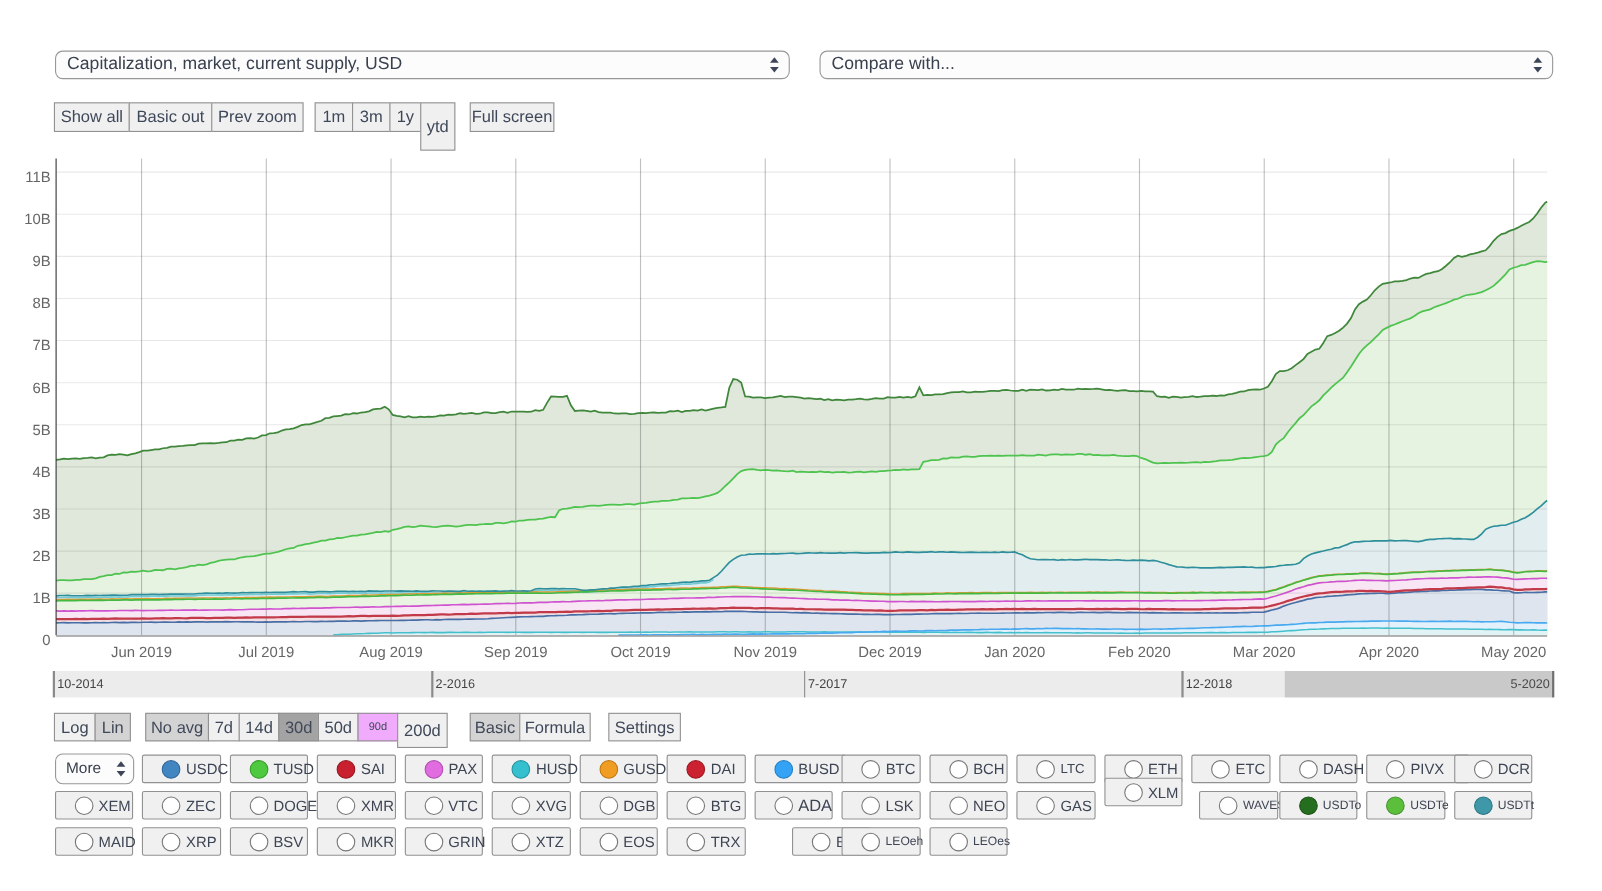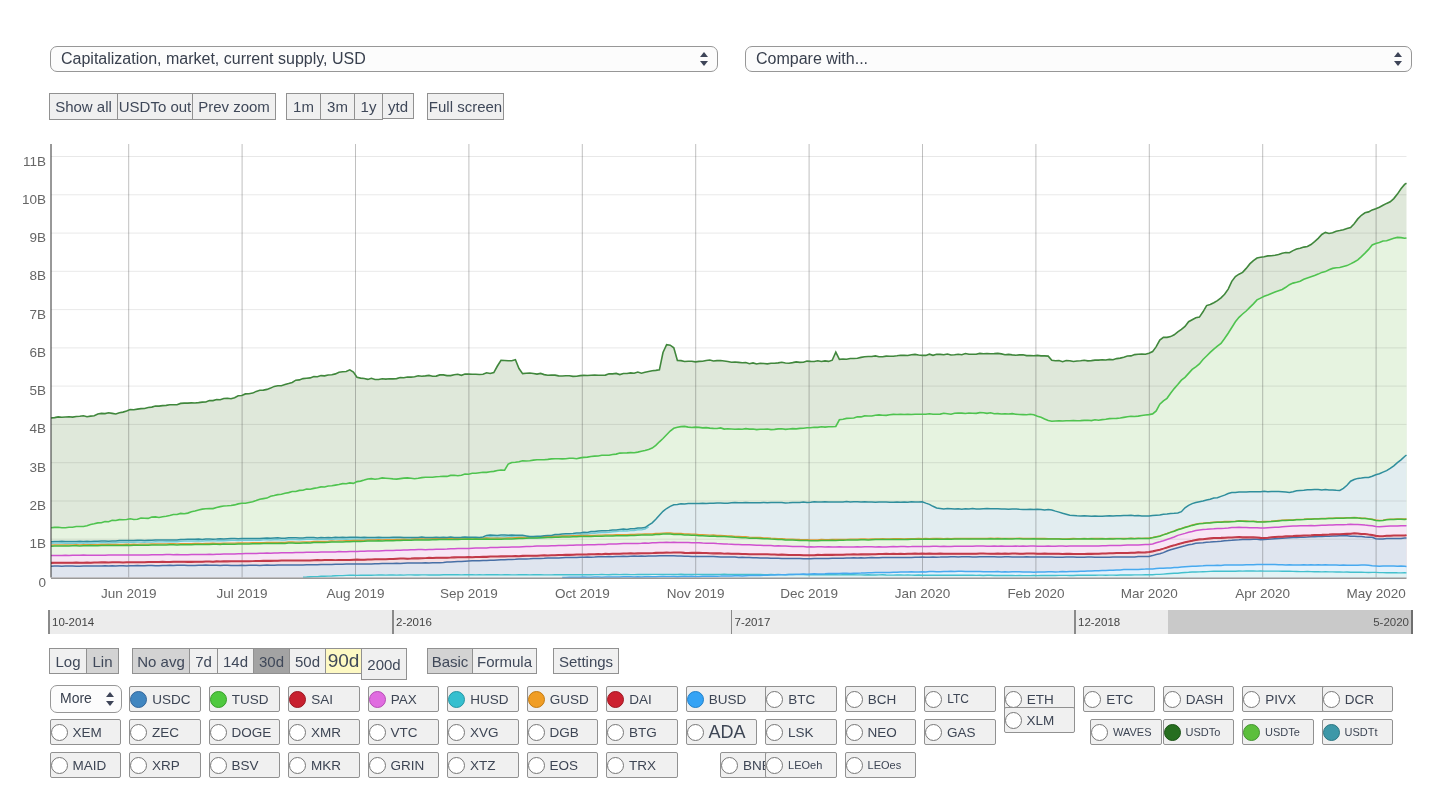--- a/index.html
+++ b/index.html
@@ -1,39 +1,39 @@
 <!DOCTYPE html>
 <html><head><meta charset="utf-8"><style>
 * { margin:0; padding:0; box-sizing:border-box; }
 body { width:1456px; height:810px; background:#fff; font-family:"Liberation Sans",sans-serif; position:relative; overflow:hidden; }
 .sel { position:absolute; height:26px; border:1.5px solid #979797; border-radius:7px; background:#fcfcfc; color:#39404e; font-size:16px; line-height:23px; padding-left:10px; }
 .arr { position:absolute; right:9px; top:50%; transform:translateY(-50%); width:8px; height:14px; }
 .arr i { position:absolute; left:0; width:0; height:0; border-left:4.5px solid transparent; border-right:4.5px solid transparent; }
 .arr .up { top:0; border-bottom:5.5px solid #3e4558; }
 .arr .dn { bottom:0; border-top:5.5px solid #3e4558; }
 .btn { position:absolute; border:1px solid #919191; color:#3f4859; display:flex; align-items:center; justify-content:center; white-space:nowrap; }
-.coin { position:absolute; height:26px; border:1px solid #919191; background:#f0f0f0; border-radius:2px; color:#3d4554; display:flex; align-items:center; padding-left:0; }
+.coin { position:absolute; height:26px; border:1px solid #919191; background:#f0f0f0; border-radius:2px; color:#3d4554; display:flex; align-items:center; padding-left:17px; }
 .coin > span { display:flex; align-items:center; }
 .cc { display:inline-block; width:17px; height:17px; border-radius:50%; border:1.2px solid; margin-right:5px; flex:none; }
 </style></head><body>
 <div class="sel" style="left:50px;top:46px;width:668px;">Capitalization, market, current supply, USD<span class="arr">
       <i class="up"></i>
       <i class="dn"></i>
     </span></div>
 <div class="sel" style="left:745px;top:46px;width:667px;">Compare with...<span class="arr">
       <i class="up"></i>
       <i class="dn"></i>
     </span></div>
 <div class="btn" style="left:49px;top:93px;width:69px;height:27px;background:#f0f0f0;font-size:15px">Show all</div>
-<div class="btn" style="left:117px;top:93px;width:76px;height:27px;background:#f0f0f0;font-size:15px">USDTo out</div>
+<div class="btn" style="left:117px;top:93px;width:76px;height:27px;background:#f0f0f0;font-size:15px">Basic out</div>
 <div class="btn" style="left:192px;top:93px;width:84px;height:27px;background:#f0f0f0;font-size:15px">Prev zoom</div>
 <div class="btn" style="left:286px;top:93px;width:35px;height:27px;background:#f0f0f0;font-size:15px">1m</div>
 <div class="btn" style="left:320px;top:93px;width:35px;height:27px;background:#f0f0f0;font-size:15px">3m</div>
 <div class="btn" style="left:354px;top:93px;width:29px;height:27px;background:#f0f0f0;font-size:15px">1y</div>
-<div class="btn" style="left:382px;top:93px;width:32px;height:26px;background:#f0f0f0;font-size:15px">ytd</div>
+<div class="btn" style="left:382px;top:93px;width:32px;height:44px;background:#f0f0f0;font-size:15px">ytd</div>
 <div class="btn" style="left:427px;top:93px;width:77px;height:27px;background:#f0f0f0;font-size:15px">Full screen</div>
 <svg width="1456" height="480" style="position:absolute;left:0;top:130px">
 <path d="M51.0,288.0L54.6,287.6L58.2,286.9L61.8,287.3L65.4,287.0L69.0,286.7L72.6,287.1L76.2,286.5L79.8,286.2L83.4,285.8L87.0,286.7L90.6,286.1L94.2,285.7L97.8,284.0L101.4,283.4L105.0,283.6L108.6,282.8L112.2,283.4L115.8,284.0L119.4,282.8L123.0,282.1L126.6,281.0L130.2,279.6L133.8,279.7L137.4,279.1L141.0,278.6L144.6,278.5L148.2,277.5L151.8,277.1L155.4,276.1L159.0,276.1L162.6,275.6L166.2,275.4L169.8,274.8L173.4,274.7L177.0,274.7L180.6,273.4L184.2,273.1L187.8,273.1L191.4,272.9L195.0,273.0L198.6,272.6L202.2,272.1L205.8,272.0L209.4,270.6L213.0,270.6L216.6,269.6L220.2,269.8L223.8,268.5L227.4,268.2L231.0,268.8L234.6,267.7L238.2,265.8L241.8,265.5L245.4,263.9L249.0,263.7L252.6,263.1L256.2,261.4L259.8,260.3L263.4,260.1L267.0,259.4L270.6,258.1L274.2,256.4L277.8,255.7L281.4,255.7L285.0,254.6L288.6,253.6L292.2,252.5L295.8,250.2L299.4,249.9L303.0,248.6L306.6,248.2L310.2,247.9L313.8,246.5L317.4,246.8L321.0,245.6L324.6,245.9L328.2,245.0L331.8,244.7L335.4,243.9L339.0,242.2L342.6,241.7L346.2,241.5L349.8,239.8L353.4,242.1L357.0,247.2L360.6,248.1L364.2,248.5L367.8,249.4L371.4,248.3L375.0,249.5L378.6,249.5L382.2,248.7L385.8,249.1L389.4,248.8L393.0,248.9L396.6,248.6L400.2,247.6L403.8,247.8L407.4,247.0L411.0,247.1L414.6,246.7L418.2,245.7L421.8,246.2L425.4,245.9L429.0,245.4L432.6,246.2L436.2,246.1L439.8,244.9L443.4,244.9L447.0,245.6L450.6,245.6L454.2,244.7L457.8,244.3L461.4,245.3L465.0,244.1L468.6,244.1L472.2,244.3L475.8,244.3L479.4,244.5L483.0,244.3L486.6,242.8L490.2,243.5L493.8,242.6L497.4,236.0L501.0,230.4L504.6,230.5L508.2,230.8L511.8,230.8L515.4,229.8L519.0,238.5L522.6,243.6L526.2,243.3L529.8,243.0L533.4,243.5L537.0,244.1L540.6,243.4L544.2,244.6L547.8,245.2L551.4,245.1L555.0,245.1L558.6,245.9L562.2,246.0L565.8,245.8L569.4,245.7L573.0,246.4L576.6,246.2L580.2,245.6L583.8,245.4L587.4,245.5L591.0,245.2L594.6,245.0L598.2,245.3L601.8,245.2L605.4,245.1L609.0,243.8L612.6,243.9L616.2,243.4L619.8,244.6L623.4,243.5L627.0,243.5L630.6,242.9L634.2,243.3L637.8,242.1L641.4,243.2L645.0,242.3L648.6,241.5L652.2,240.7L655.8,240.4L659.4,239.9L663.0,222.5L666.6,214.6L670.2,215.2L673.8,217.8L677.4,230.4L681.0,230.6L684.6,231.5L688.2,231.2L691.8,231.3L695.4,231.9L699.0,231.4L702.6,231.2L706.2,230.5L709.8,230.0L713.4,231.0L717.0,230.6L720.6,230.5L724.2,231.0L727.8,231.5L731.4,232.3L735.0,232.0L738.6,232.4L742.2,232.8L745.8,232.5L749.4,233.7L753.0,232.9L756.6,234.0L760.2,233.2L763.8,233.5L767.4,233.9L771.0,233.2L774.6,233.3L778.2,232.9L781.8,232.3L785.4,233.0L789.0,233.2L792.6,232.6L796.2,231.9L799.8,232.4L803.4,232.3L807.0,231.1L810.6,231.4L814.2,231.5L817.8,230.8L821.4,231.5L825.0,230.9L828.6,231.4L832.2,230.2L835.8,222.1L839.4,229.4L843.0,229.0L846.6,229.2L850.2,228.5L853.8,228.5L857.4,228.3L861.0,227.4L864.6,226.7L868.2,226.5L871.8,226.5L875.4,225.9L879.0,226.7L882.6,226.7L886.2,226.1L889.8,226.2L893.4,226.2L897.0,225.8L900.6,225.3L904.2,225.4L907.8,225.5L911.4,224.7L915.0,224.4L918.6,225.0L922.2,225.4L925.8,225.4L929.4,224.2L933.0,225.3L936.6,224.3L940.2,224.4L943.8,224.7L947.4,224.0L951.0,225.0L954.6,224.8L958.2,224.2L961.8,224.7L965.4,223.5L969.0,224.3L972.6,224.3L976.2,224.3L979.8,223.4L983.4,223.8L987.0,223.6L990.6,223.7L994.2,223.6L997.8,223.4L1001.4,223.9L1005.0,224.7L1008.6,224.4L1012.2,224.9L1015.8,225.3L1019.4,224.9L1023.0,224.7L1026.6,225.6L1030.2,225.6L1033.8,225.7L1037.4,225.4L1041.0,225.9L1044.6,225.9L1048.2,226.1L1051.8,230.2L1055.4,230.8L1059.0,230.6L1062.6,231.7L1066.2,230.5L1069.8,230.7L1073.4,231.5L1077.0,231.0L1080.6,230.7L1084.2,230.2L1087.8,230.9L1091.4,230.6L1095.0,230.1L1098.6,230.1L1102.2,229.7L1105.8,230.0L1109.4,229.4L1113.0,229.7L1116.6,228.6L1120.2,228.1L1123.8,227.2L1127.4,226.0L1131.0,225.9L1134.6,224.6L1138.2,224.2L1141.8,224.0L1145.4,224.3L1149.0,223.2L1152.6,221.6L1156.2,216.6L1159.8,210.0L1163.4,207.3L1167.0,207.4L1170.6,206.6L1174.2,204.8L1177.8,201.9L1181.4,199.3L1185.0,196.5L1188.6,191.7L1192.2,189.8L1195.8,187.8L1199.4,187.1L1203.0,181.8L1206.6,175.6L1210.2,174.5L1213.8,172.8L1217.4,170.7L1221.0,167.8L1224.6,164.2L1228.2,159.1L1231.8,151.3L1235.4,146.5L1239.0,144.2L1242.6,142.4L1246.2,138.4L1249.8,133.9L1253.4,130.6L1257.0,128.0L1260.6,127.3L1264.2,126.8L1267.8,125.9L1271.4,125.7L1275.0,125.3L1278.6,124.6L1282.2,123.2L1285.8,122.5L1289.4,122.7L1293.0,120.6L1296.6,119.0L1300.2,118.3L1303.8,117.1L1307.4,116.5L1311.0,114.5L1314.6,111.6L1318.2,108.4L1321.8,104.5L1325.4,102.4L1329.0,103.5L1332.6,102.7L1336.2,101.2L1339.8,100.5L1343.4,99.7L1347.0,98.5L1350.6,97.5L1354.2,93.7L1357.8,88.9L1361.4,85.3L1365.0,82.8L1368.6,81.9L1372.2,79.9L1375.8,78.8L1379.4,77.2L1383.0,75.3L1386.6,73.4L1390.2,71.8L1393.8,68.6L1397.4,64.1L1401.0,58.8L1404.6,54.4L1406.5,53.3L1406.5,447.5L51.0,447.5Z" fill="#dfe8da"></path>
 <path d="M51.0,397.8L54.6,397.4L58.2,397.3L61.8,397.7L65.4,397.7L69.0,397.2L72.6,397.2L76.2,396.5L79.8,396.5L83.4,396.5L87.0,395.8L90.6,394.5L94.2,393.8L97.8,392.9L101.4,392.8L105.0,391.6L108.6,391.8L112.2,390.3L115.8,390.5L119.4,389.6L123.0,389.8L126.6,389.5L130.2,388.8L133.8,389.5L137.4,389.2L141.0,388.0L144.6,388.2L148.2,388.4L151.8,387.1L155.4,386.9L159.0,387.5L162.6,386.7L166.2,386.3L169.8,385.5L173.4,384.5L177.0,384.5L180.6,383.4L184.2,383.7L187.8,383.1L191.4,381.7L195.0,381.0L198.6,379.9L202.2,379.1L205.8,378.8L209.4,378.5L213.0,378.6L216.6,377.4L220.2,376.6L223.8,376.0L227.4,375.8L231.0,375.5L234.6,374.9L238.2,373.9L241.8,373.3L245.4,373.3L249.0,372.5L252.6,371.7L256.2,370.6L259.8,369.3L263.4,368.6L267.0,368.1L270.6,366.2L274.2,365.5L277.8,364.6L281.4,364.2L285.0,363.3L288.6,362.6L292.2,361.5L295.8,361.5L299.4,360.4L303.0,360.2L306.6,359.0L310.2,359.2L313.8,358.4L317.4,357.7L321.0,356.9L324.6,357.0L328.2,356.0L331.8,355.7L335.4,355.1L339.0,354.5L342.6,353.6L346.2,353.8L349.8,352.9L353.4,353.4L357.0,351.6L360.6,351.1L364.2,350.1L367.8,349.0L371.4,348.6L375.0,349.3L378.6,348.7L382.2,347.9L385.8,348.2L389.4,348.5L393.0,348.9L396.6,349.1L400.2,348.6L403.8,348.1L407.4,347.9L411.0,348.3L414.6,348.7L418.2,348.3L421.8,347.6L425.4,347.2L429.0,347.2L432.6,347.3L436.2,346.7L439.8,346.5L443.4,346.2L447.0,346.4L450.6,345.4L454.2,345.3L457.8,345.7L461.4,345.2L465.0,344.1L468.6,344.3L472.2,343.2L475.8,343.3L479.4,342.7L483.0,342.3L486.6,342.4L490.2,341.8L493.8,341.4L497.4,340.5L501.0,340.0L504.6,340.2L508.2,334.1L511.8,332.5L515.4,332.3L519.0,331.7L522.6,330.8L526.2,331.0L529.8,330.7L533.4,330.1L537.0,329.7L540.6,329.7L544.2,329.8L547.8,329.4L551.4,328.9L555.0,328.8L558.6,328.8L562.2,328.9L565.8,328.8L569.4,328.3L573.0,328.3L576.6,328.8L580.2,327.9L583.8,327.4L587.4,327.1L591.0,326.5L594.6,326.1L598.2,326.0L601.8,325.3L605.4,325.3L609.0,325.2L612.6,324.5L616.2,324.1L619.8,323.1L623.4,323.0L627.0,322.9L630.6,322.6L634.2,322.8L637.8,322.1L641.4,321.3L645.0,320.5L648.6,319.5L652.2,318.1L655.8,315.4L659.4,311.8L663.0,308.5L666.6,304.8L670.2,301.0L673.8,298.3L677.4,297.2L681.0,296.6L684.6,296.4L688.2,297.1L691.8,297.5L695.4,297.1L699.0,297.4L702.6,297.9L706.2,297.6L709.8,298.1L713.4,298.4L717.0,298.5L720.6,297.9L724.2,299.1L727.8,298.8L731.4,299.0L735.0,299.2L738.6,299.0L742.2,299.3L745.8,298.6L749.4,299.1L753.0,299.0L756.6,299.6L760.2,299.3L763.8,299.2L767.4,299.0L771.0,299.6L774.6,299.4L778.2,298.9L781.8,298.8L785.4,299.4L789.0,299.0L792.6,298.6L796.2,298.9L799.8,298.4L803.4,298.3L807.0,297.8L810.6,297.7L814.2,297.2L817.8,297.4L821.4,296.8L825.0,297.1L828.6,296.7L832.2,296.7L835.8,296.5L839.4,289.8L843.0,289.2L846.6,288.4L850.2,288.3L853.8,288.0L857.4,286.8L861.0,286.9L864.6,285.9L868.2,286.0L871.8,286.0L875.4,285.2L879.0,284.9L882.6,285.3L886.2,285.4L889.8,284.7L893.4,284.4L897.0,284.5L900.6,284.2L904.2,284.5L907.8,284.2L911.4,284.5L915.0,284.3L918.6,284.3L922.2,284.2L925.8,284.2L929.4,283.7L933.0,284.3L936.6,284.2L940.2,284.1L943.8,283.3L947.4,283.7L951.0,284.2L954.6,283.2L958.2,283.1L961.8,283.1L965.4,283.5L969.0,283.0L972.6,283.3L976.2,283.4L979.8,282.6L983.4,282.7L987.0,283.4L990.6,282.8L994.2,283.8L997.8,283.6L1001.4,284.0L1005.0,283.9L1008.6,284.0L1012.2,283.6L1015.8,284.2L1019.4,284.5L1023.0,284.6L1026.6,284.7L1030.2,284.2L1033.8,284.7L1037.4,286.3L1041.0,287.3L1044.6,289.0L1048.2,290.6L1051.8,291.3L1055.4,291.0L1059.0,290.8L1062.6,291.0L1066.2,290.7L1069.8,290.8L1073.4,290.5L1077.0,290.7L1080.6,290.6L1084.2,290.4L1087.8,290.2L1091.4,290.6L1095.0,289.8L1098.6,290.2L1102.2,289.6L1105.8,289.3L1109.4,288.6L1113.0,288.5L1116.6,288.4L1120.2,288.0L1123.8,287.4L1127.4,286.8L1131.0,286.3L1134.6,286.5L1138.2,286.1L1141.8,285.5L1145.4,285.0L1149.0,284.6L1152.6,283.9L1156.2,280.9L1159.8,274.2L1163.4,270.8L1167.0,268.3L1170.6,263.2L1174.2,258.6L1177.8,254.6L1181.4,250.2L1185.0,247.4L1188.6,243.4L1192.2,239.4L1195.8,236.9L1199.4,233.9L1203.0,229.5L1206.6,226.0L1210.2,222.4L1213.8,219.2L1217.4,216.2L1221.0,213.4L1224.6,208.5L1228.2,203.2L1231.8,197.5L1235.4,191.8L1239.0,187.3L1242.6,184.0L1246.2,181.0L1249.8,177.4L1253.4,173.9L1257.0,169.9L1260.6,168.1L1264.2,166.3L1267.8,165.0L1271.4,163.5L1275.0,162.0L1278.6,160.7L1282.2,159.4L1285.8,157.3L1289.4,154.7L1293.0,153.1L1296.6,152.2L1300.2,151.2L1303.8,149.3L1307.4,148.0L1311.0,146.8L1314.6,145.6L1318.2,144.1L1321.8,142.4L1325.4,141.6L1329.0,139.8L1332.6,138.4L1336.2,137.8L1339.8,137.5L1343.4,136.4L1347.0,135.6L1350.6,133.9L1354.2,132.0L1357.8,129.9L1361.4,126.6L1365.0,123.1L1368.6,119.4L1372.2,115.0L1375.8,113.4L1379.4,112.5L1383.0,111.0L1386.6,110.7L1390.2,109.4L1393.8,108.3L1397.4,107.4L1401.0,107.6L1404.6,108.2L1406.5,108.0L1406.5,447.5L51.0,447.5Z" fill="#e6f3e0"></path>
 <path d="M51.0,411.7L54.6,411.4L58.2,411.4L61.8,411.2L65.4,411.6L69.0,411.6L72.6,411.6L76.2,411.5L79.8,411.2L83.4,411.5L87.0,411.2L90.6,411.4L94.2,411.3L97.8,411.2L101.4,410.9L105.0,411.0L108.6,411.3L112.2,411.1L115.8,411.1L119.4,410.6L123.0,410.6L126.6,410.5L130.2,410.5L133.8,410.5L137.4,410.3L141.0,410.3L144.6,410.6L148.2,410.2L151.8,410.3L155.4,410.1L159.0,410.1L162.6,410.1L166.2,410.1L169.8,410.0L173.4,410.0L177.0,410.0L180.6,409.5L184.2,409.4L187.8,409.2L191.4,409.3L195.0,409.3L198.6,409.1L202.2,409.4L205.8,409.0L209.4,409.1L213.0,409.2L216.6,409.1L220.2,408.8L223.8,408.9L227.4,408.7L231.0,408.6L234.6,408.6L238.2,408.7L241.8,408.5L245.4,408.6L249.0,408.5L252.6,408.5L256.2,408.4L259.8,408.5L263.4,408.2L267.0,407.9L270.6,408.2L274.2,408.0L277.8,407.8L281.4,408.3L285.0,408.3L288.6,407.8L292.2,407.8L295.8,407.8L299.4,408.1L303.0,407.9L306.6,407.6L310.2,407.6L313.8,407.6L317.4,407.9L321.0,407.5L324.6,407.7L328.2,407.5L331.8,407.8L335.4,407.2L339.0,407.4L342.6,407.3L346.2,407.6L349.8,407.3L353.4,407.3L357.0,407.3L360.6,407.4L364.2,407.2L367.8,407.4L371.4,407.4L375.0,407.5L378.6,407.2L382.2,407.6L385.8,407.5L389.4,407.6L393.0,407.2L396.6,407.3L400.2,407.3L403.8,407.6L407.4,407.4L411.0,407.4L414.6,407.6L418.2,407.6L421.8,407.0L425.4,407.5L429.0,407.4L432.6,407.5L436.2,407.3L439.8,407.6L443.4,407.3L447.0,407.4L450.6,407.1L454.2,407.6L457.8,407.4L461.4,407.3L465.0,407.0L468.6,407.3L472.2,407.3L475.8,407.2L479.4,407.4L483.0,407.0L486.6,405.4L490.2,405.1L493.8,405.2L497.4,405.4L501.0,405.1L504.6,405.0L508.2,405.3L511.8,405.1L515.4,405.2L519.0,405.2L522.6,405.2L526.2,405.9L529.8,406.6L533.4,406.6L537.0,406.2L540.6,406.2L544.2,405.7L547.8,405.4L551.4,405.4L555.0,404.6L558.6,404.6L562.2,404.1L565.8,403.8L569.4,403.7L573.0,403.5L576.6,403.1L580.2,403.1L583.8,402.3L587.4,402.4L591.0,401.6L594.6,401.6L598.2,401.1L601.8,400.8L605.4,400.8L609.0,400.5L612.6,400.1L616.2,399.9L619.8,399.4L623.4,399.1L627.0,399.4L630.6,398.8L634.2,398.8L637.8,398.1L641.4,398.1L645.0,397.5L648.6,395.1L652.2,392.8L655.8,389.3L659.4,385.2L663.0,381.3L666.6,378.5L670.2,376.3L673.8,374.8L677.4,374.5L681.0,373.8L684.6,373.9L688.2,373.5L691.8,373.5L695.4,373.4L699.0,373.6L702.6,373.3L706.2,373.5L709.8,373.3L713.4,373.2L717.0,373.0L720.6,372.9L724.2,373.3L727.8,373.2L731.4,372.8L735.0,372.6L738.6,372.7L742.2,372.8L745.8,372.4L749.4,372.7L753.0,372.8L756.6,372.8L760.2,372.8L763.8,372.4L767.4,372.8L771.0,372.5L774.6,372.5L778.2,372.4L781.8,372.6L785.4,372.9L789.0,372.8L792.6,372.6L796.2,372.5L799.8,372.6L803.4,372.1L807.0,372.4L810.6,372.2L814.2,371.7L817.8,372.0L821.4,372.1L825.0,371.7L828.6,371.9L832.2,372.1L835.8,372.1L839.4,371.9L843.0,371.9L846.6,371.5L850.2,372.0L853.8,371.7L857.4,371.7L861.0,372.0L864.6,371.7L868.2,371.9L871.8,372.1L875.4,372.3L879.0,372.1L882.6,371.9L886.2,372.1L889.8,372.3L893.4,372.2L897.0,372.1L900.6,372.3L904.2,372.0L907.8,372.3L911.4,371.7L915.0,372.1L918.6,372.0L922.2,371.7L925.8,373.1L929.4,374.4L933.0,376.3L936.6,378.0L940.2,378.4L943.8,378.9L947.4,378.6L951.0,378.7L954.6,378.9L958.2,378.7L961.8,379.3L965.4,378.7L969.0,379.1L972.6,378.6L976.2,379.0L979.8,379.0L983.4,378.7L987.0,378.4L990.6,378.8L994.2,378.7L997.8,378.7L1001.4,379.0L1005.0,378.9L1008.6,379.3L1012.2,379.1L1015.8,378.9L1019.4,379.2L1023.0,379.4L1026.6,379.5L1030.2,379.2L1033.8,379.4L1037.4,379.2L1041.0,379.4L1044.6,379.9L1048.2,379.5L1051.8,380.0L1055.4,381.1L1059.0,382.1L1062.6,383.3L1066.2,384.3L1069.8,385.3L1073.4,385.5L1077.0,385.8L1080.6,386.0L1084.2,385.7L1087.8,385.9L1091.4,386.3L1095.0,386.1L1098.6,386.2L1102.2,386.2L1105.8,386.0L1109.4,385.8L1113.0,386.0L1116.6,385.7L1120.2,385.8L1123.8,385.6L1127.4,385.6L1131.0,385.3L1134.6,385.7L1138.2,385.6L1141.8,386.1L1145.4,386.0L1149.0,386.0L1152.6,385.6L1156.2,385.3L1159.8,385.0L1163.4,384.2L1167.0,383.9L1170.6,383.5L1174.2,383.3L1177.8,383.0L1181.4,381.7L1185.0,377.8L1188.6,375.4L1192.2,373.6L1195.8,372.6L1199.4,371.7L1203.0,370.9L1206.6,370.0L1210.2,369.3L1213.8,368.1L1217.4,367.8L1221.0,366.4L1224.6,365.1L1228.2,363.5L1231.8,362.5L1235.4,362.6L1239.0,362.1L1242.6,362.0L1246.2,361.9L1249.8,361.7L1253.4,361.7L1257.0,361.7L1260.6,361.7L1264.2,361.3L1267.8,361.7L1271.4,361.6L1275.0,361.5L1278.6,361.5L1282.2,361.8L1285.8,362.1L1289.4,362.4L1293.0,361.7L1296.6,360.8L1300.2,360.4L1303.8,360.3L1307.4,359.8L1311.0,359.7L1314.6,359.5L1318.2,359.4L1321.8,359.9L1325.4,359.6L1329.0,359.9L1332.6,360.0L1336.2,360.3L1339.8,360.4L1343.4,358.4L1347.0,355.3L1350.6,351.2L1354.2,349.5L1357.8,348.4L1361.4,348.1L1365.0,347.5L1368.6,347.5L1372.2,346.2L1375.8,344.7L1379.4,343.8L1383.0,342.1L1386.6,340.6L1390.2,338.4L1393.8,335.8L1397.4,332.7L1401.0,329.9L1404.6,326.5L1406.5,325.0L1406.5,447.5L51.0,447.5Z" fill="#e2edf0"></path>
 <path d="M51.0,416.2L54.6,416.0L58.2,416.0L61.8,415.9L65.4,416.0L69.0,416.0L72.6,415.8L76.2,415.8L79.8,415.9L83.4,415.7L87.0,415.8L90.6,415.6L94.2,415.8L97.8,415.7L101.4,415.5L105.0,415.6L108.6,415.6L112.2,415.4L115.8,415.4L119.4,415.5L123.0,415.4L126.6,415.3L130.2,415.4L133.8,415.2L137.4,415.3L141.0,415.2L144.6,415.3L148.2,415.2L151.8,414.9L155.4,415.1L159.0,414.9L162.6,415.0L166.2,414.9L169.8,414.8L173.4,414.8L177.0,414.9L180.6,414.8L184.2,414.7L187.8,414.8L191.4,414.8L195.0,414.5L198.6,414.6L202.2,414.6L205.8,414.5L209.4,414.5L213.0,414.3L216.6,414.3L220.2,414.4L223.8,414.1L227.4,414.3L231.0,414.2L234.6,414.2L238.2,413.9L241.8,414.1L245.4,413.9L249.0,414.0L252.6,413.8L256.2,413.7L259.8,413.7L263.4,413.6L267.0,413.6L270.6,413.5L274.2,413.4L277.8,413.5L281.4,413.3L285.0,413.4L288.6,413.1L292.2,413.0L295.8,413.3L299.4,413.2L303.0,412.9L306.6,412.8L310.2,412.9L313.8,412.6L317.4,412.4L321.0,412.5L324.6,412.4L328.2,412.2L331.8,412.0L335.4,412.1L339.0,412.0L342.6,411.9L346.2,411.7L349.8,411.7L353.4,411.6L357.0,411.5L360.6,411.5L364.2,411.3L367.8,411.0L371.4,411.1L375.0,411.1L378.6,410.8L382.2,410.9L385.8,410.8L389.4,410.8L393.0,410.7L396.6,410.6L400.2,410.5L403.8,410.2L407.4,410.3L411.0,410.3L414.6,410.1L418.2,409.9L421.8,410.1L425.4,409.9L429.0,409.9L432.6,409.8L436.2,409.7L439.8,409.6L443.4,409.6L447.0,409.6L450.6,409.4L454.2,409.5L457.8,409.4L461.4,409.2L465.0,409.3L468.6,409.1L472.2,409.3L475.8,409.1L479.4,409.2L483.0,409.3L486.6,409.1L490.2,409.2L493.8,409.3L497.4,409.3L501.0,409.3L504.6,409.1L508.2,408.9L511.8,408.9L515.4,408.7L519.0,408.5L522.6,408.4L526.2,408.3L529.8,408.0L533.4,408.0L537.0,407.9L540.6,407.7L544.2,407.7L547.8,407.6L551.4,407.5L555.0,407.2L558.6,407.3L562.2,407.0L565.8,407.1L569.4,406.9L573.0,406.7L576.6,406.7L580.2,406.5L583.8,406.5L587.4,406.4L591.0,406.5L594.6,406.3L598.2,406.3L601.8,406.2L605.4,405.9L609.0,405.9L612.6,406.1L616.2,405.8L619.8,405.7L623.4,405.7L627.0,405.7L630.6,405.4L634.2,405.4L637.8,405.2L641.4,405.1L645.0,405.0L648.6,404.9L652.2,405.0L655.8,404.5L659.4,404.4L663.0,404.1L666.6,404.0L670.2,404.1L673.8,404.5L677.4,404.5L681.0,404.6L684.6,404.9L688.2,405.0L691.8,405.3L695.4,405.3L699.0,405.7L702.6,405.7L706.2,405.9L709.8,406.2L713.4,406.1L717.0,406.5L720.6,406.4L724.2,406.6L727.8,406.8L731.4,407.0L735.0,407.3L738.6,407.5L742.2,407.7L745.8,407.7L749.4,408.2L753.0,408.3L756.6,408.3L760.2,408.5L763.8,408.7L767.4,408.8L771.0,409.1L774.6,409.2L778.2,409.5L781.8,409.6L785.4,410.0L789.0,410.0L792.6,410.1L796.2,410.2L799.8,410.4L803.4,410.5L807.0,410.6L810.6,410.7L814.2,410.7L817.8,410.7L821.4,410.4L825.0,410.5L828.6,410.4L832.2,410.3L835.8,410.4L839.4,410.3L843.0,410.2L846.6,410.1L850.2,409.9L853.8,410.0L857.4,410.0L861.0,409.7L864.6,409.8L868.2,409.9L871.8,409.7L875.4,409.6L879.0,409.6L882.6,409.5L886.2,409.6L889.8,409.6L893.4,409.4L897.0,409.4L900.6,409.4L904.2,409.5L907.8,409.4L911.4,409.3L915.0,409.3L918.6,409.2L922.2,409.2L925.8,409.1L929.4,409.2L933.0,409.2L936.6,409.1L940.2,409.2L943.8,409.2L947.4,409.1L951.0,409.2L954.6,409.0L958.2,409.1L961.8,408.9L965.4,409.0L969.0,409.1L972.6,409.0L976.2,408.9L979.8,409.0L983.4,408.9L987.0,409.0L990.6,408.8L994.2,409.0L997.8,408.8L1001.4,409.0L1005.0,408.8L1008.6,409.0L1012.2,409.0L1015.8,408.8L1019.4,408.7L1023.0,408.9L1026.6,408.9L1030.2,408.9L1033.8,408.8L1037.4,408.9L1041.0,409.0L1044.6,408.9L1048.2,409.0L1051.8,409.1L1055.4,409.1L1059.0,409.1L1062.6,409.2L1066.2,409.3L1069.8,409.2L1073.4,408.9L1077.0,409.1L1080.6,409.1L1084.2,408.8L1087.8,409.0L1091.4,408.7L1095.0,408.9L1098.6,408.9L1102.2,408.8L1105.8,409.0L1109.4,408.8L1113.0,408.9L1116.6,408.8L1120.2,408.8L1123.8,408.9L1127.4,408.7L1131.0,408.6L1134.6,408.7L1138.2,408.6L1141.8,408.6L1145.4,408.5L1149.0,408.4L1152.6,407.8L1156.2,407.0L1159.8,406.3L1163.4,404.9L1167.0,403.8L1170.6,402.4L1174.2,401.2L1177.8,399.7L1181.4,398.7L1185.0,397.5L1188.6,396.5L1192.2,395.4L1195.8,394.6L1199.4,393.8L1203.0,393.5L1206.6,393.1L1210.2,392.9L1213.8,392.5L1217.4,392.3L1221.0,392.3L1224.6,391.9L1228.2,391.9L1231.8,391.7L1235.4,391.5L1239.0,391.1L1242.6,391.2L1246.2,391.4L1249.8,391.6L1253.4,391.6L1257.0,391.9L1260.6,392.1L1264.2,391.9L1267.8,391.7L1271.4,391.5L1275.0,391.2L1278.6,390.9L1282.2,390.6L1285.8,390.4L1289.4,390.3L1293.0,390.2L1296.6,389.8L1300.2,389.7L1303.8,389.6L1307.4,389.3L1311.0,389.3L1314.6,389.0L1318.2,389.0L1321.8,388.7L1325.4,388.8L1329.0,388.5L1332.6,388.5L1336.2,388.3L1339.8,388.3L1343.4,388.2L1347.0,388.1L1350.6,388.0L1354.2,387.7L1357.8,388.1L1361.4,388.4L1365.0,388.5L1368.6,389.0L1372.2,389.5L1375.8,390.4L1379.4,390.8L1383.0,390.4L1386.6,389.8L1390.2,389.6L1393.8,389.5L1397.4,389.2L1401.0,389.3L1404.6,389.4L1406.5,389.3L1406.5,447.5L51.0,447.5Z" fill="#e9f5e2"></path>
 <path d="M51.0,425.4L54.6,425.6L58.2,425.4L61.8,425.5L65.4,425.3L69.0,425.5L72.6,425.2L76.2,425.3L79.8,425.2L83.4,425.1L87.0,425.3L90.6,425.3L94.2,425.2L97.8,425.3L101.4,425.2L105.0,425.2L108.6,425.0L112.2,425.0L115.8,425.0L119.4,425.1L123.0,424.9L126.6,425.0L130.2,425.1L133.8,425.0L137.4,425.0L141.0,425.0L144.6,424.9L148.2,424.9L151.8,424.8L155.4,424.7L159.0,424.8L162.6,424.8L166.2,424.6L169.8,424.6L173.4,424.7L177.0,424.5L180.6,424.8L184.2,424.7L187.8,424.7L191.4,424.5L195.0,424.5L198.6,424.5L202.2,424.6L205.8,424.4L209.4,424.2L213.0,424.4L216.6,424.3L220.2,424.3L223.8,424.1L227.4,423.9L231.0,423.9L234.6,423.9L238.2,423.8L241.8,423.8L245.4,423.5L249.0,423.6L252.6,423.6L256.2,423.5L259.8,423.2L263.4,423.3L267.0,423.1L270.6,423.2L274.2,423.1L277.8,423.1L281.4,422.8L285.0,422.8L288.6,422.8L292.2,422.8L295.8,422.6L299.4,422.6L303.0,422.4L306.6,422.3L310.2,422.3L313.8,422.3L317.4,422.3L321.0,422.0L324.6,421.9L328.2,422.1L331.8,421.9L335.4,421.9L339.0,421.6L342.6,421.8L346.2,421.8L349.8,421.5L353.4,421.5L357.0,421.4L360.6,421.2L364.2,421.2L367.8,421.0L371.4,421.1L375.0,421.0L378.6,421.0L382.2,420.8L385.8,420.6L389.4,420.6L393.0,420.5L396.6,420.3L400.2,420.2L403.8,420.1L407.4,420.1L411.0,419.8L414.6,419.8L418.2,419.6L421.8,419.5L425.4,419.7L429.0,419.4L432.6,419.4L436.2,419.3L439.8,419.2L443.4,419.2L447.0,419.1L450.6,418.7L454.2,418.8L457.8,418.6L461.4,418.5L465.0,418.6L468.6,418.5L472.2,418.2L475.8,418.1L479.4,418.1L483.0,418.1L486.6,417.9L490.2,417.6L493.8,417.5L497.4,417.6L501.0,417.3L504.6,417.2L508.2,417.2L511.8,416.9L515.4,417.0L519.0,416.9L522.6,416.7L526.2,416.5L529.8,416.4L533.4,416.3L537.0,416.1L540.6,416.1L544.2,415.9L547.8,416.1L551.4,415.7L555.0,415.8L558.6,415.6L562.2,415.4L565.8,415.4L569.4,415.3L573.0,415.2L576.6,415.0L580.2,415.1L583.8,415.0L587.4,414.8L591.0,414.7L594.6,414.7L598.2,414.5L601.8,414.4L605.4,414.4L609.0,414.1L612.6,414.0L616.2,414.0L619.8,413.7L623.4,413.6L627.0,413.6L630.6,413.6L634.2,413.5L637.8,413.5L641.4,413.3L645.0,413.0L648.6,413.2L652.2,412.8L655.8,412.7L659.4,412.5L663.0,412.5L666.6,412.3L670.2,412.4L673.8,412.3L677.4,412.4L681.0,412.4L684.6,412.5L688.2,412.5L691.8,412.7L695.4,412.8L699.0,412.7L702.6,413.1L706.2,413.2L709.8,413.3L713.4,413.3L717.0,413.6L720.6,413.7L724.2,413.9L727.8,414.1L731.4,414.2L735.0,414.4L738.6,414.5L742.2,414.7L745.8,414.8L749.4,414.8L753.0,414.9L756.6,415.3L760.2,415.2L763.8,415.6L767.4,415.6L771.0,415.5L774.6,415.9L778.2,415.8L781.8,415.9L785.4,416.1L789.0,416.3L792.6,416.5L796.2,416.5L799.8,416.6L803.4,416.6L807.0,416.9L810.6,416.8L814.2,416.9L817.8,416.8L821.4,416.8L825.0,417.0L828.6,416.7L832.2,416.9L835.8,416.9L839.4,416.7L843.0,416.9L846.6,416.9L850.2,417.0L853.8,417.0L857.4,416.8L861.0,416.9L864.6,416.8L868.2,416.8L871.8,416.8L875.4,416.9L879.0,416.8L882.6,416.9L886.2,416.9L889.8,416.7L893.4,416.6L897.0,416.8L900.6,416.6L904.2,416.6L907.8,416.7L911.4,416.6L915.0,416.4L918.6,416.6L922.2,416.5L925.8,416.6L929.4,416.6L933.0,416.3L936.6,416.3L940.2,416.4L943.8,416.3L947.4,416.4L951.0,416.4L954.6,416.3L958.2,416.2L961.8,416.2L965.4,416.3L969.0,416.2L972.6,416.3L976.2,416.1L979.8,416.1L983.4,416.1L987.0,416.2L990.6,416.2L994.2,416.0L997.8,416.2L1001.4,416.1L1005.0,416.2L1008.6,416.2L1012.2,416.2L1015.8,416.1L1019.4,416.2L1023.0,416.1L1026.6,416.2L1030.2,416.1L1033.8,416.1L1037.4,416.2L1041.0,416.2L1044.6,416.2L1048.2,416.1L1051.8,416.2L1055.4,416.2L1059.0,416.0L1062.6,416.0L1066.2,416.2L1069.8,416.1L1073.4,416.1L1077.0,416.0L1080.6,416.1L1084.2,416.1L1087.8,416.0L1091.4,416.0L1095.0,415.9L1098.6,415.9L1102.2,415.7L1105.8,415.8L1109.4,415.5L1113.0,415.6L1116.6,415.5L1120.2,415.4L1123.8,415.2L1127.4,415.1L1131.0,415.0L1134.6,415.0L1138.2,414.9L1141.8,414.7L1145.4,414.5L1149.0,414.6L1152.6,413.9L1156.2,412.7L1159.8,411.8L1163.4,410.7L1167.0,409.5L1170.6,408.3L1174.2,407.0L1177.8,405.4L1181.4,404.4L1185.0,403.4L1188.6,402.2L1192.2,401.5L1195.8,400.6L1199.4,399.9L1203.0,399.5L1206.6,399.3L1210.2,399.0L1213.8,398.8L1217.4,398.4L1221.0,398.5L1224.6,398.3L1228.2,398.0L1231.8,397.6L1235.4,397.5L1239.0,397.3L1242.6,397.6L1246.2,397.5L1249.8,397.7L1253.4,397.7L1257.0,397.8L1260.6,398.1L1264.2,397.9L1267.8,397.7L1271.4,397.5L1275.0,397.3L1278.6,397.2L1282.2,396.8L1285.8,396.5L1289.4,396.3L1293.0,396.1L1296.6,395.9L1300.2,395.8L1303.8,395.8L1307.4,395.8L1311.0,395.5L1314.6,395.7L1318.2,395.4L1321.8,395.3L1325.4,395.3L1329.0,395.0L1332.6,394.9L1336.2,394.7L1339.8,394.8L1343.4,394.7L1347.0,394.6L1350.6,394.3L1354.2,394.4L1357.8,394.5L1361.4,394.7L1365.0,395.1L1368.6,395.4L1372.2,395.8L1375.8,396.6L1379.4,396.7L1383.0,396.5L1386.6,396.3L1390.2,396.1L1393.8,396.0L1397.4,396.0L1401.0,395.7L1404.6,395.7L1406.5,395.8L1406.5,447.5L51.0,447.5Z" fill="#f8e6f5"></path>
 <path d="M51.0,432.6L54.6,432.6L58.2,432.5L61.8,432.5L65.4,432.5L69.0,432.4L72.6,432.5L76.2,432.3L79.8,432.5L83.4,432.4L87.0,432.3L90.6,432.4L94.2,432.2L97.8,432.3L101.4,432.1L105.0,432.0L108.6,432.2L112.2,432.0L115.8,432.0L119.4,432.0L123.0,432.2L126.6,432.0L130.2,431.9L133.8,432.0L137.4,432.0L141.0,431.9L144.6,431.9L148.2,431.7L151.8,431.8L155.4,431.8L159.0,431.7L162.6,431.6L166.2,431.8L169.8,431.8L173.4,431.5L177.0,431.5L180.6,431.5L184.2,431.5L187.8,431.6L191.4,431.6L195.0,431.5L198.6,431.4L202.2,431.5L205.8,431.3L209.4,431.2L213.0,431.4L216.6,431.1L220.2,431.2L223.8,431.0L227.4,431.1L231.0,431.0L234.6,431.0L238.2,430.9L241.8,430.9L245.4,431.0L249.0,430.9L252.6,430.9L256.2,430.8L259.8,430.7L263.4,430.6L267.0,430.5L270.6,430.6L274.2,430.6L277.8,430.5L281.4,430.3L285.0,430.3L288.6,430.3L292.2,430.2L295.8,430.3L299.4,430.3L303.0,430.3L306.6,430.2L310.2,430.2L313.8,430.0L317.4,429.8L321.0,430.0L324.6,429.8L328.2,429.7L331.8,429.7L335.4,429.9L339.0,429.7L342.6,429.7L346.2,429.7L349.8,429.7L353.4,429.5L357.0,429.3L360.6,429.5L364.2,429.4L367.8,429.2L371.4,429.2L375.0,429.0L378.6,428.9L382.2,428.9L385.8,428.9L389.4,428.8L393.0,428.7L396.6,428.5L400.2,428.3L403.8,428.3L407.4,428.4L411.0,428.3L414.6,428.1L418.2,428.1L421.8,428.0L425.4,427.9L429.0,427.6L432.6,427.7L436.2,427.5L439.8,427.4L443.4,427.4L447.0,427.4L450.6,427.3L454.2,427.1L457.8,427.0L461.4,426.9L465.0,427.0L468.6,426.8L472.2,426.9L475.8,426.7L479.4,426.7L483.0,426.6L486.6,426.6L490.2,426.2L493.8,426.3L497.4,426.2L501.0,426.1L504.6,426.1L508.2,426.0L511.8,425.9L515.4,425.8L519.0,425.9L522.6,425.6L526.2,425.5L529.8,425.5L533.4,425.5L537.0,425.4L540.6,425.2L544.2,425.1L547.8,425.2L551.4,425.0L555.0,425.0L558.6,424.7L562.2,424.7L565.8,424.6L569.4,424.6L573.0,424.4L576.6,424.2L580.2,424.2L583.8,424.2L587.4,424.1L591.0,423.9L594.6,424.0L598.2,423.7L601.8,423.9L605.4,423.6L609.0,423.7L612.6,423.4L616.2,423.4L619.8,423.5L623.4,423.3L627.0,423.2L630.6,423.1L634.2,423.2L637.8,423.1L641.4,423.0L645.0,422.9L648.6,423.0L652.2,422.9L655.8,422.6L659.4,422.5L663.0,422.4L666.6,422.2L670.2,422.4L673.8,422.3L677.4,422.3L681.0,422.3L684.6,422.6L688.2,422.7L691.8,422.5L695.4,422.6L699.0,422.6L702.6,422.7L706.2,422.7L709.8,423.0L713.4,423.1L717.0,423.0L720.6,423.1L724.2,423.4L727.8,423.2L731.4,423.5L735.0,423.6L738.6,423.6L742.2,423.7L745.8,423.8L749.4,423.9L753.0,424.0L756.6,424.0L760.2,423.9L763.8,424.0L767.4,424.0L771.0,424.2L774.6,424.2L778.2,424.4L781.8,424.3L785.4,424.5L789.0,424.7L792.6,424.7L796.2,424.8L799.8,424.7L803.4,424.9L807.0,425.0L810.6,425.0L814.2,425.0L817.8,424.6L821.4,424.7L825.0,424.6L828.6,424.6L832.2,424.6L835.8,424.4L839.4,424.4L843.0,424.5L846.6,424.2L850.2,424.3L853.8,424.1L857.4,424.2L861.0,423.9L864.6,424.1L868.2,424.1L871.8,424.0L875.4,423.9L879.0,423.7L882.6,423.8L886.2,423.6L889.8,423.8L893.4,423.5L897.0,423.7L900.6,423.5L904.2,423.7L907.8,423.5L911.4,423.5L915.0,423.3L918.6,423.5L922.2,423.3L925.8,423.5L929.4,423.3L933.0,423.4L936.6,423.4L940.2,423.2L943.8,423.4L947.4,423.4L951.0,423.4L954.6,423.5L958.2,423.5L961.8,423.4L965.4,423.5L969.0,423.4L972.6,423.4L976.2,423.5L979.8,423.3L983.4,423.3L987.0,423.4L990.6,423.5L994.2,423.5L997.8,423.2L1001.4,423.4L1005.0,423.3L1008.6,423.5L1012.2,423.3L1015.8,423.3L1019.4,423.5L1023.0,423.4L1026.6,423.3L1030.2,423.3L1033.8,423.3L1037.4,423.6L1041.0,423.5L1044.6,423.3L1048.2,423.5L1051.8,423.4L1055.4,423.5L1059.0,423.5L1062.6,423.7L1066.2,423.5L1069.8,423.6L1073.4,423.8L1077.0,423.8L1080.6,423.8L1084.2,423.8L1087.8,423.6L1091.4,423.6L1095.0,423.5L1098.6,423.5L1102.2,423.3L1105.8,423.2L1109.4,423.0L1113.0,422.9L1116.6,422.8L1120.2,422.7L1123.8,422.7L1127.4,422.7L1131.0,422.5L1134.6,422.4L1138.2,422.1L1141.8,422.2L1145.4,422.1L1149.0,421.8L1152.6,421.1L1156.2,420.2L1159.8,419.4L1163.4,418.4L1167.0,417.3L1170.6,416.0L1174.2,415.1L1177.8,414.0L1181.4,412.9L1185.0,412.0L1188.6,411.2L1192.2,410.5L1195.8,409.7L1199.4,409.1L1203.0,408.9L1206.6,408.4L1210.2,408.1L1213.8,407.8L1217.4,407.7L1221.0,407.6L1224.6,407.4L1228.2,407.3L1231.8,407.2L1235.4,406.9L1239.0,406.8L1242.6,407.1L1246.2,407.0L1249.8,407.1L1253.4,407.1L1257.0,407.3L1260.6,407.6L1264.2,407.7L1267.8,407.4L1271.4,407.0L1275.0,406.7L1278.6,406.5L1282.2,406.5L1285.8,406.1L1289.4,405.9L1293.0,405.8L1296.6,405.6L1300.2,405.4L1303.8,405.2L1307.4,405.3L1311.0,405.1L1314.6,404.7L1318.2,404.7L1321.8,404.6L1325.4,404.4L1329.0,404.3L1332.6,404.1L1336.2,404.0L1339.8,404.0L1343.4,403.8L1347.0,403.6L1350.6,403.4L1354.2,403.0L1357.8,403.3L1361.4,403.7L1365.0,403.8L1368.6,404.3L1372.2,404.7L1375.8,405.6L1379.4,406.0L1383.0,405.9L1386.6,405.5L1390.2,405.6L1393.8,405.3L1397.4,405.3L1401.0,405.2L1404.6,405.2L1406.5,405.0L1406.5,447.5L51.0,447.5Z" fill="#f3dfe3"></path>
 <path d="M51.0,436.2L54.6,436.1L58.2,436.0L61.8,436.2L65.4,436.1L69.0,436.1L72.6,436.1L76.2,436.2L79.8,436.2L83.4,436.1L87.0,436.0L90.6,436.1L94.2,436.0L97.8,436.1L101.4,435.9L105.0,435.8L108.6,436.0L112.2,435.8L115.8,436.0L119.4,435.8L123.0,435.7L126.6,435.9L130.2,435.7L133.8,435.7L137.4,435.6L141.0,435.8L144.6,435.7L148.2,435.5L151.8,435.6L155.4,435.7L159.0,435.7L162.6,435.4L166.2,435.5L169.8,435.3L173.4,435.6L177.0,435.3L180.6,435.3L184.2,435.2L187.8,435.5L191.4,435.4L195.0,435.4L198.6,435.2L202.2,435.3L205.8,435.1L209.4,435.3L213.0,435.2L216.6,435.2L220.2,435.4L223.8,435.3L227.4,435.2L231.0,435.4L234.6,435.5L238.2,435.5L241.8,435.3L245.4,435.5L249.0,435.3L252.6,435.3L256.2,435.3L259.8,435.4L263.4,435.2L267.0,435.1L270.6,435.2L274.2,435.2L277.8,435.0L281.4,435.0L285.0,435.1L288.6,435.1L292.2,434.9L295.8,435.0L299.4,434.9L303.0,434.9L306.6,434.7L310.2,434.7L313.8,434.7L317.4,434.8L321.0,434.4L324.6,434.4L328.2,434.6L331.8,434.4L335.4,434.3L339.0,434.3L342.6,434.2L346.2,434.1L349.8,434.1L353.4,434.1L357.0,434.1L360.6,434.1L364.2,434.0L367.8,434.0L371.4,433.9L375.0,433.7L378.6,433.7L382.2,433.5L385.8,433.4L389.4,433.4L393.0,433.6L396.6,433.3L400.2,433.5L403.8,433.2L407.4,433.1L411.0,433.1L414.6,433.1L418.2,433.1L421.8,433.0L425.4,432.8L429.0,432.9L432.6,432.7L436.2,432.7L439.8,432.7L443.4,432.5L447.0,432.1L450.6,432.0L454.2,431.8L457.8,431.6L461.4,431.4L465.0,431.2L468.6,431.0L472.2,430.8L475.8,430.7L479.4,430.7L483.0,430.6L486.6,430.5L490.2,430.3L493.8,430.3L497.4,429.9L501.0,429.8L504.6,429.7L508.2,429.5L511.8,429.5L515.4,429.3L519.0,429.0L522.6,429.0L526.2,428.9L529.8,428.8L533.4,428.5L537.0,428.4L540.6,428.4L544.2,428.3L547.8,428.1L551.4,428.0L555.0,427.9L558.6,428.0L562.2,427.7L565.8,427.6L569.4,427.5L573.0,427.5L576.6,427.4L580.2,427.3L583.8,427.2L587.4,427.1L591.0,427.2L594.6,427.0L598.2,426.7L601.8,426.7L605.4,426.8L609.0,426.6L612.6,426.7L616.2,426.6L619.8,426.5L623.4,426.3L627.0,426.5L630.6,426.3L634.2,426.1L637.8,426.2L641.4,426.0L645.0,426.3L648.6,426.0L652.2,425.9L655.8,426.1L659.4,425.8L663.0,425.7L666.6,425.8L670.2,425.8L673.8,425.8L677.4,425.9L681.0,426.1L684.6,426.3L688.2,426.3L691.8,426.5L695.4,426.4L699.0,426.6L702.6,426.6L706.2,426.6L709.8,426.6L713.4,426.6L717.0,426.8L720.6,427.0L724.2,426.9L727.8,427.1L731.4,427.0L735.0,427.1L738.6,427.5L742.2,427.3L745.8,427.6L749.4,427.6L753.0,427.7L756.6,427.8L760.2,427.9L763.8,428.0L767.4,428.1L771.0,428.3L774.6,428.3L778.2,428.3L781.8,428.4L785.4,428.5L789.0,428.5L792.6,428.6L796.2,428.4L799.8,428.5L803.4,428.8L807.0,428.8L810.6,428.7L814.2,428.6L817.8,428.6L821.4,428.5L825.0,428.4L828.6,428.5L832.2,428.3L835.8,428.3L839.4,428.2L843.0,428.2L846.6,428.0L850.2,427.9L853.8,427.8L857.4,427.9L861.0,427.8L864.6,427.9L868.2,427.7L871.8,427.6L875.4,427.7L879.0,427.7L882.6,427.5L886.2,427.5L889.8,427.4L893.4,427.5L897.0,427.5L900.6,427.5L904.2,427.5L907.8,427.5L911.4,427.4L915.0,427.3L918.6,427.3L922.2,427.1L925.8,427.2L929.4,427.3L933.0,427.0L936.6,427.2L940.2,427.1L943.8,426.9L947.4,427.0L951.0,426.8L954.6,426.8L958.2,426.9L961.8,426.7L965.4,426.7L969.0,426.8L972.6,426.9L976.2,427.0L979.8,426.7L983.4,426.7L987.0,426.8L990.6,426.8L994.2,426.7L997.8,426.9L1001.4,426.9L1005.0,426.7L1008.6,426.7L1012.2,426.9L1015.8,426.9L1019.4,427.0L1023.0,426.9L1026.6,426.7L1030.2,426.9L1033.8,426.9L1037.4,427.0L1041.0,426.9L1044.6,427.1L1048.2,427.0L1051.8,427.1L1055.4,427.2L1059.0,427.3L1062.6,427.3L1066.2,427.1L1069.8,427.1L1073.4,427.1L1077.0,427.3L1080.6,427.3L1084.2,427.3L1087.8,427.1L1091.4,427.1L1095.0,427.3L1098.6,427.2L1102.2,427.3L1105.8,427.2L1109.4,427.3L1113.0,427.1L1116.6,427.1L1120.2,427.1L1123.8,427.1L1127.4,427.0L1131.0,426.9L1134.6,426.9L1138.2,426.6L1141.8,426.6L1145.4,426.6L1149.0,426.5L1152.6,425.6L1156.2,424.6L1159.8,423.8L1163.4,422.6L1167.0,421.0L1170.6,419.8L1174.2,418.7L1177.8,417.7L1181.4,416.7L1185.0,415.8L1188.6,414.7L1192.2,414.2L1195.8,413.3L1199.4,413.0L1203.0,412.7L1206.6,412.2L1210.2,412.0L1213.8,411.7L1217.4,411.5L1221.0,411.2L1224.6,410.8L1228.2,410.6L1231.8,410.3L1235.4,409.9L1239.0,409.8L1242.6,409.6L1246.2,409.5L1249.8,409.4L1253.4,409.3L1257.0,409.3L1260.6,409.7L1264.2,409.5L1267.8,409.2L1271.4,408.9L1275.0,408.7L1278.6,408.6L1282.2,408.3L1285.8,408.0L1289.4,407.8L1293.0,407.6L1296.6,407.6L1300.2,407.3L1303.8,407.2L1307.4,407.1L1311.0,406.8L1314.6,406.8L1318.2,406.5L1321.8,406.6L1325.4,406.3L1329.0,406.3L1332.6,406.1L1336.2,406.0L1339.8,405.8L1343.4,405.8L1347.0,405.8L1350.6,406.2L1354.2,406.2L1357.8,406.5L1361.4,406.6L1365.0,407.0L1368.6,407.2L1372.2,407.3L1375.8,408.7L1379.4,409.0L1383.0,408.9L1386.6,408.4L1390.2,408.6L1393.8,408.6L1397.4,408.5L1401.0,408.4L1404.6,408.1L1406.5,408.1L1406.5,447.5L51.0,447.5Z" fill="#dfe5ef"></path>
 <path d="M562.2,447.4L565.8,447.4L569.4,447.3L573.0,447.3L576.6,447.3L580.2,447.3L583.8,447.1L587.4,447.2L591.0,447.3L594.6,447.0L598.2,447.0L601.8,447.2L605.4,447.0L609.0,447.0L612.6,447.0L616.2,447.1L619.8,446.9L623.4,446.8L627.0,446.8L630.6,446.7L634.2,447.0L637.8,446.7L641.4,446.9L645.0,446.8L648.6,446.7L652.2,446.7L655.8,446.7L659.4,446.5L663.0,446.6L666.6,446.5L670.2,446.5L673.8,446.6L677.4,446.7L681.0,446.5L684.6,446.3L688.2,446.5L691.8,446.3L695.4,446.5L699.0,446.4L702.6,446.2L706.2,446.2L709.8,446.2L713.4,446.2L717.0,446.2L720.6,446.1L724.2,445.9L727.8,446.1L731.4,446.0L735.0,445.7L738.6,445.8L742.2,445.9L745.8,445.7L749.4,445.5L753.0,445.5L756.6,445.5L760.2,445.4L763.8,445.2L767.4,445.2L771.0,445.1L774.6,445.1L778.2,444.8L781.8,444.7L785.4,444.7L789.0,444.5L792.6,444.5L796.2,444.2L799.8,444.3L803.4,444.0L807.0,444.2L810.6,444.0L814.2,443.8L817.8,443.9L821.4,443.9L825.0,443.8L828.6,443.5L832.2,443.5L835.8,443.6L839.4,443.5L843.0,443.3L846.6,443.2L850.2,443.4L853.8,443.2L857.4,443.2L861.0,443.1L864.6,442.9L868.2,442.8L871.8,442.8L875.4,442.6L879.0,442.6L882.6,442.6L886.2,442.5L889.8,442.4L893.4,442.2L897.0,442.3L900.6,442.0L904.2,442.0L907.8,442.0L911.4,441.8L915.0,441.9L918.6,442.0L922.2,441.7L925.8,441.9L929.4,441.6L933.0,441.5L936.6,441.7L940.2,441.7L943.8,441.4L947.4,441.6L951.0,441.3L954.6,441.4L958.2,441.3L961.8,441.3L965.4,441.5L969.0,441.5L972.6,441.5L976.2,441.6L979.8,441.4L983.4,441.7L987.0,441.7L990.6,441.8L994.2,441.8L997.8,441.6L1001.4,441.9L1005.0,441.8L1008.6,442.0L1012.2,441.8L1015.8,441.8L1019.4,441.8L1023.0,442.1L1026.6,442.0L1030.2,442.0L1033.8,442.2L1037.4,442.0L1041.0,442.1L1044.6,442.0L1048.2,441.8L1051.8,441.8L1055.4,441.9L1059.0,441.8L1062.6,441.6L1066.2,441.7L1069.8,441.5L1073.4,441.4L1077.0,441.4L1080.6,441.2L1084.2,441.3L1087.8,441.1L1091.4,440.9L1095.0,440.7L1098.6,440.7L1102.2,440.6L1105.8,440.5L1109.4,440.3L1113.0,440.2L1116.6,440.0L1120.2,439.9L1123.8,439.6L1127.4,439.6L1131.0,439.4L1134.6,439.5L1138.2,439.5L1141.8,439.2L1145.4,439.1L1149.0,438.9L1152.6,439.0L1156.2,438.6L1159.8,438.3L1163.4,438.3L1167.0,438.1L1170.6,438.0L1174.2,437.6L1177.8,437.5L1181.4,437.0L1185.0,436.7L1188.6,436.4L1192.2,436.2L1195.8,436.3L1199.4,435.9L1203.0,435.8L1206.6,435.6L1210.2,435.5L1213.8,435.5L1217.4,435.3L1221.0,435.4L1224.6,435.1L1228.2,435.1L1231.8,435.0L1235.4,435.0L1239.0,434.9L1242.6,434.9L1246.2,434.7L1249.8,434.7L1253.4,434.7L1257.0,434.5L1260.6,434.5L1264.2,434.5L1267.8,434.5L1271.4,434.6L1275.0,434.6L1278.6,434.7L1282.2,434.8L1285.8,434.9L1289.4,434.8L1293.0,435.0L1296.6,435.0L1300.2,434.9L1303.8,434.8L1307.4,435.0L1311.0,434.8L1314.6,434.9L1318.2,434.7L1321.8,435.0L1325.4,434.8L1329.0,434.9L1332.6,434.9L1336.2,435.0L1339.8,435.2L1343.4,435.0L1347.0,435.3L1350.6,435.2L1354.2,435.2L1357.8,435.2L1361.4,435.0L1365.0,434.9L1368.6,435.2L1372.2,435.7L1375.8,435.9L1379.4,436.2L1383.0,436.1L1386.6,436.0L1390.2,435.9L1393.8,436.1L1397.4,436.3L1401.0,436.1L1404.6,436.3L1406.5,436.4L1406.5,447.5L562.2,447.5Z" fill="#e2f1fc"></path>
@@ -112,21 +112,21 @@
 <div style="position:absolute;left:1078px;top:609.5px;height:24.5px;line-height:24.5px;font-size:11.5px;color:#444">12-2018</div>
 <div style="position:absolute;left:1410.5px;top:609.5px;width:2px;height:24.5px;background:#6f6f6f"></div>
 <div style="position:absolute;right:47px;top:609.5px;height:24.5px;line-height:24.5px;font-size:11.5px;color:#4a4a4a">5-2020</div>
 <div class="btn" style="left:49px;top:648px;width:38px;height:26px;background:#f0f0f0;font-size:15px">Log</div>
 <div class="btn" style="left:86px;top:648px;width:33px;height:26px;background:#d3d3d3;font-size:15px">Lin</div>
 <div class="btn" style="left:132px;top:648px;width:58px;height:26px;background:#d3d3d3;font-size:15px">No avg</div>
 <div class="btn" style="left:189px;top:648px;width:29px;height:26px;background:#f0f0f0;font-size:15px">7d</div>
 <div class="btn" style="left:217px;top:648px;width:37px;height:26px;background:#f0f0f0;font-size:15px">14d</div>
 <div class="btn" style="left:253px;top:648px;width:37px;height:26px;background:#a3a3a3;font-size:15px">30d</div>
 <div class="btn" style="left:289px;top:648px;width:37px;height:26px;background:#f0f0f0;font-size:15px">50d</div>
-<div class="btn" style="left:325px;top:648px;width:37px;height:26px;background:#fef9c3;font-size:19px">90d</div>
+<div class="btn" style="left:325px;top:648px;width:37px;height:26px;background:#f0abfc;font-size:10px">90d</div>
 <div class="btn" style="left:361px;top:648px;width:46px;height:32px;background:#f0f0f0;font-size:15px">200d</div>
 <div class="btn" style="left:427px;top:648px;width:46px;height:26px;background:#d3d3d3;font-size:15px">Basic</div>
 <div class="btn" style="left:472px;top:648px;width:65px;height:26px;background:#f0f0f0;font-size:15px">Formula</div>
 <div class="btn" style="left:553px;top:648px;width:66px;height:26px;background:#f0f0f0;font-size:15px">Settings</div>
 <div class="sel" style="left:50px;top:685px;width:72px;height:28px;font-size:14px;line-height:25px;padding-left:9px;">More<span class="arr" style="right:7px">
       <i class="up"></i>
       <i class="dn"></i>
     </span></div>
 <div class="coin" style="left:129.2px;top:686px;width:71.5px">
     <span style="font-size:13.5px"><span class="cc" style="background:#4186c0;border-color:#33669b"></span>USDC</span>
@@ -194,21 +194,21 @@
 <div class="coin" style="left:447.1px;top:719.2px;width:71.5px">
     <span style="font-size:13.5px"><span class="cc" style="background:#fff;border-color:#777"></span>XVG</span>
   </div>
 <div class="coin" style="left:526.6px;top:719.2px;width:71.5px">
     <span style="font-size:13.5px"><span class="cc" style="background:#fff;border-color:#777"></span>DGB</span>
   </div>
 <div class="coin" style="left:606.1px;top:719.2px;width:71.5px">
     <span style="font-size:13.5px"><span class="cc" style="background:#fff;border-color:#777"></span>BTG</span>
   </div>
 <div class="coin" style="left:685.6px;top:719.2px;width:71.5px">
-    <span style="font-size:18px"><span class="cc" style="background:#fff;border-color:#777"></span>ADA</span>
+    <span style="font-size:15px"><span class="cc" style="background:#fff;border-color:#777"></span>ADA</span>
   </div>
 <div class="coin" style="left:765.1px;top:719.2px;width:71.5px">
     <span style="font-size:13.5px"><span class="cc" style="background:#fff;border-color:#777"></span>LSK</span>
   </div>
 <div class="coin" style="left:844.6px;top:719.2px;width:71.5px">
     <span style="font-size:13.5px"><span class="cc" style="background:#fff;border-color:#777"></span>NEO</span>
   </div>
 <div class="coin" style="left:924.1px;top:719.2px;width:71.5px">
     <span style="font-size:13.5px"><span class="cc" style="background:#fff;border-color:#777"></span>GAS</span>
   </div>

